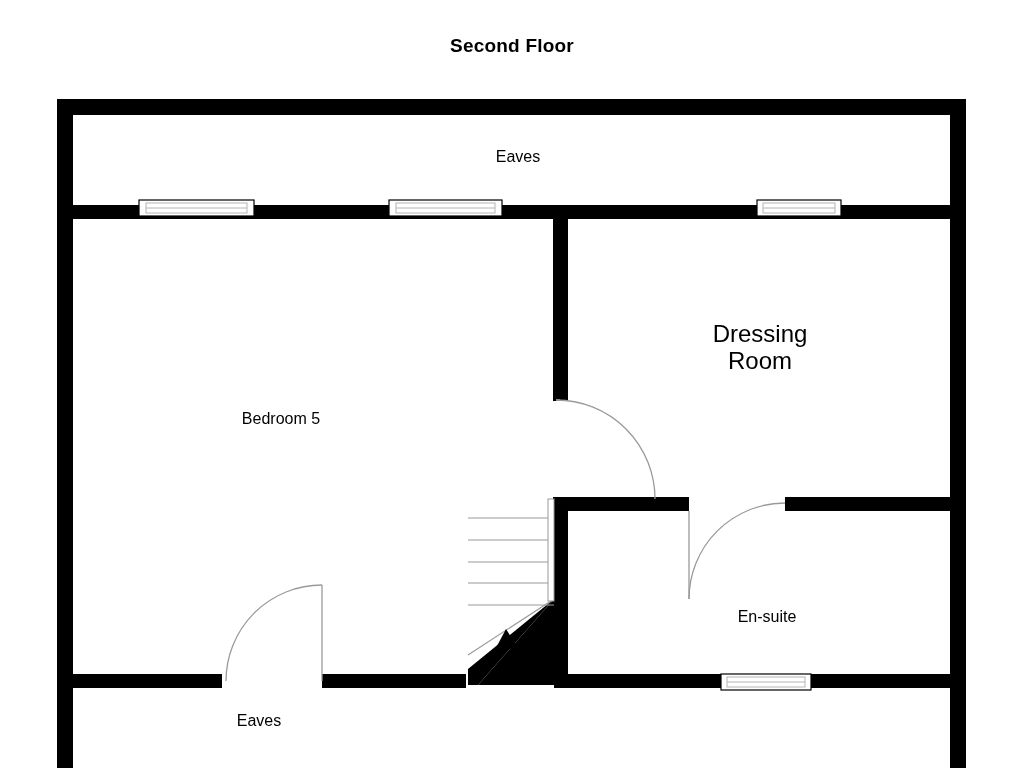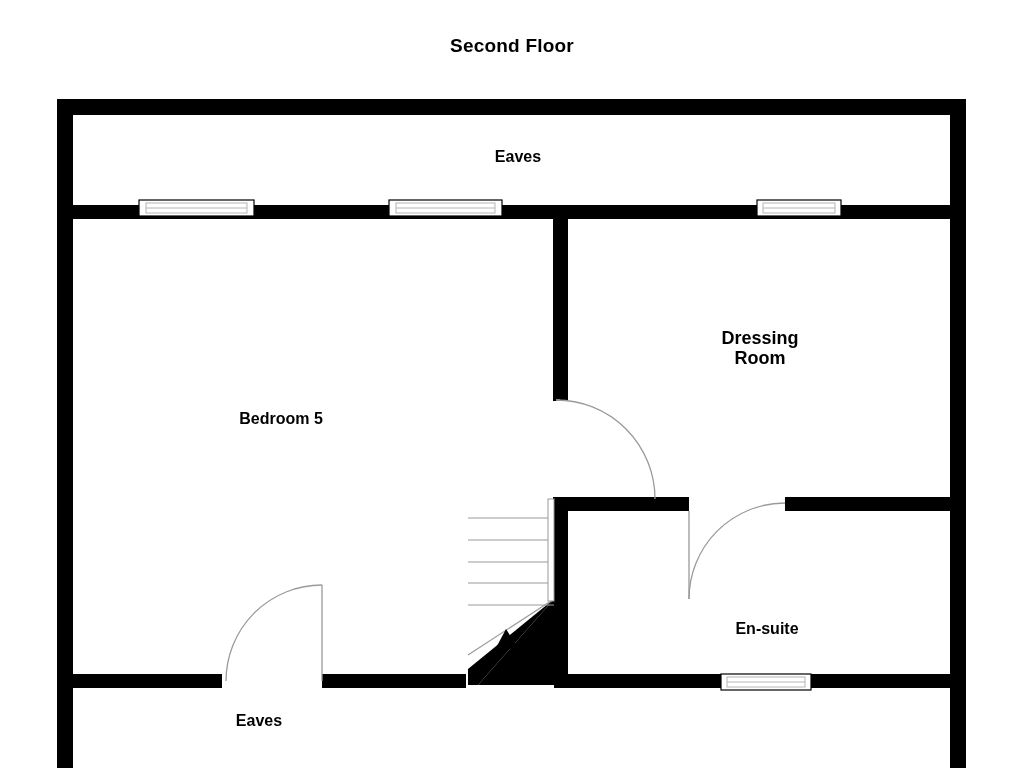--- a/index.html
+++ b/index.html
@@ -32,21 +32,21 @@
     color: #000000;
     letter-spacing: 0.2px;
   }
   #plan-canvas {
     position: absolute;
     top: 0;
     left: 0;
   }
   .room-label {
     position: absolute;
-    font-weight: bold;
+    font-weight: normal;
     color: #000000;
     text-align: center;
     line-height: 1.12;
     white-space: pre-line;
     transform: translate(-50%, -50%);
   }
 </style>
 </head>
 <body>
 
@@ -143,20 +143,20 @@
         <path d="M 785 474 A 96 96 0 0 0 689 570"></path>
       </g>
     </g>
 
   </svg>
 
   <div class="room-label" style="left:518px; top:128px; font-size:16px;">Eaves</div>
 
   <div class="room-label" style="left:281px; top:390px; font-size:16px;">Bedroom 5</div>
 
-  <div class="room-label" style="left:760px; top:319px; font-size:18px;text-align:center;">Dressing
+  <div class="room-label" style="left:760px; top:319px; font-size:24px;text-align:center;">Dressing
 Room</div>
 
-  <div class="room-label" style="left:767px; top:600px; font-size:16px;">En-suite</div>
+  <div class="room-label" style="left:767px; top:588px; font-size:16px;">En-suite</div>
 
   <div class="room-label" style="left:259px; top:692px; font-size:16px;">Eaves</div>
 
 </div>
 
 </body></html>

